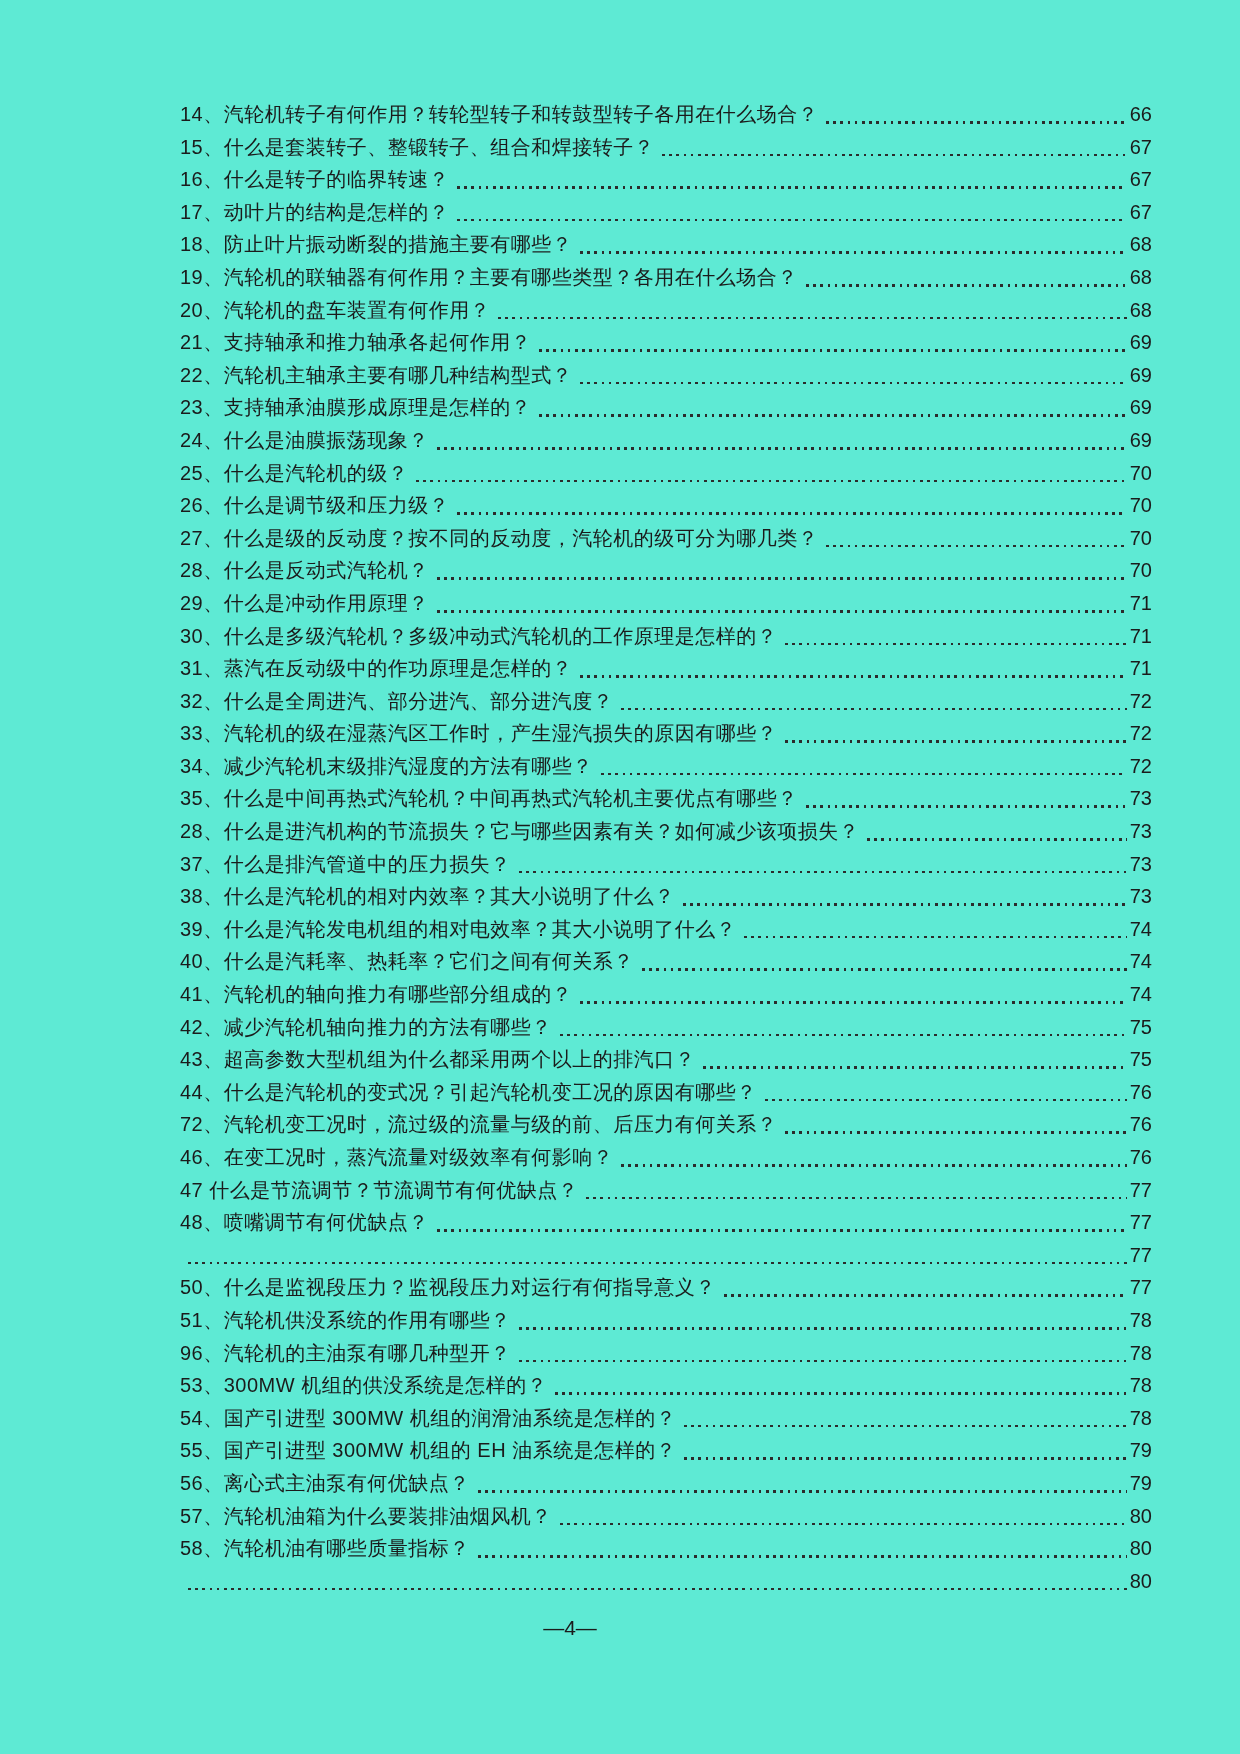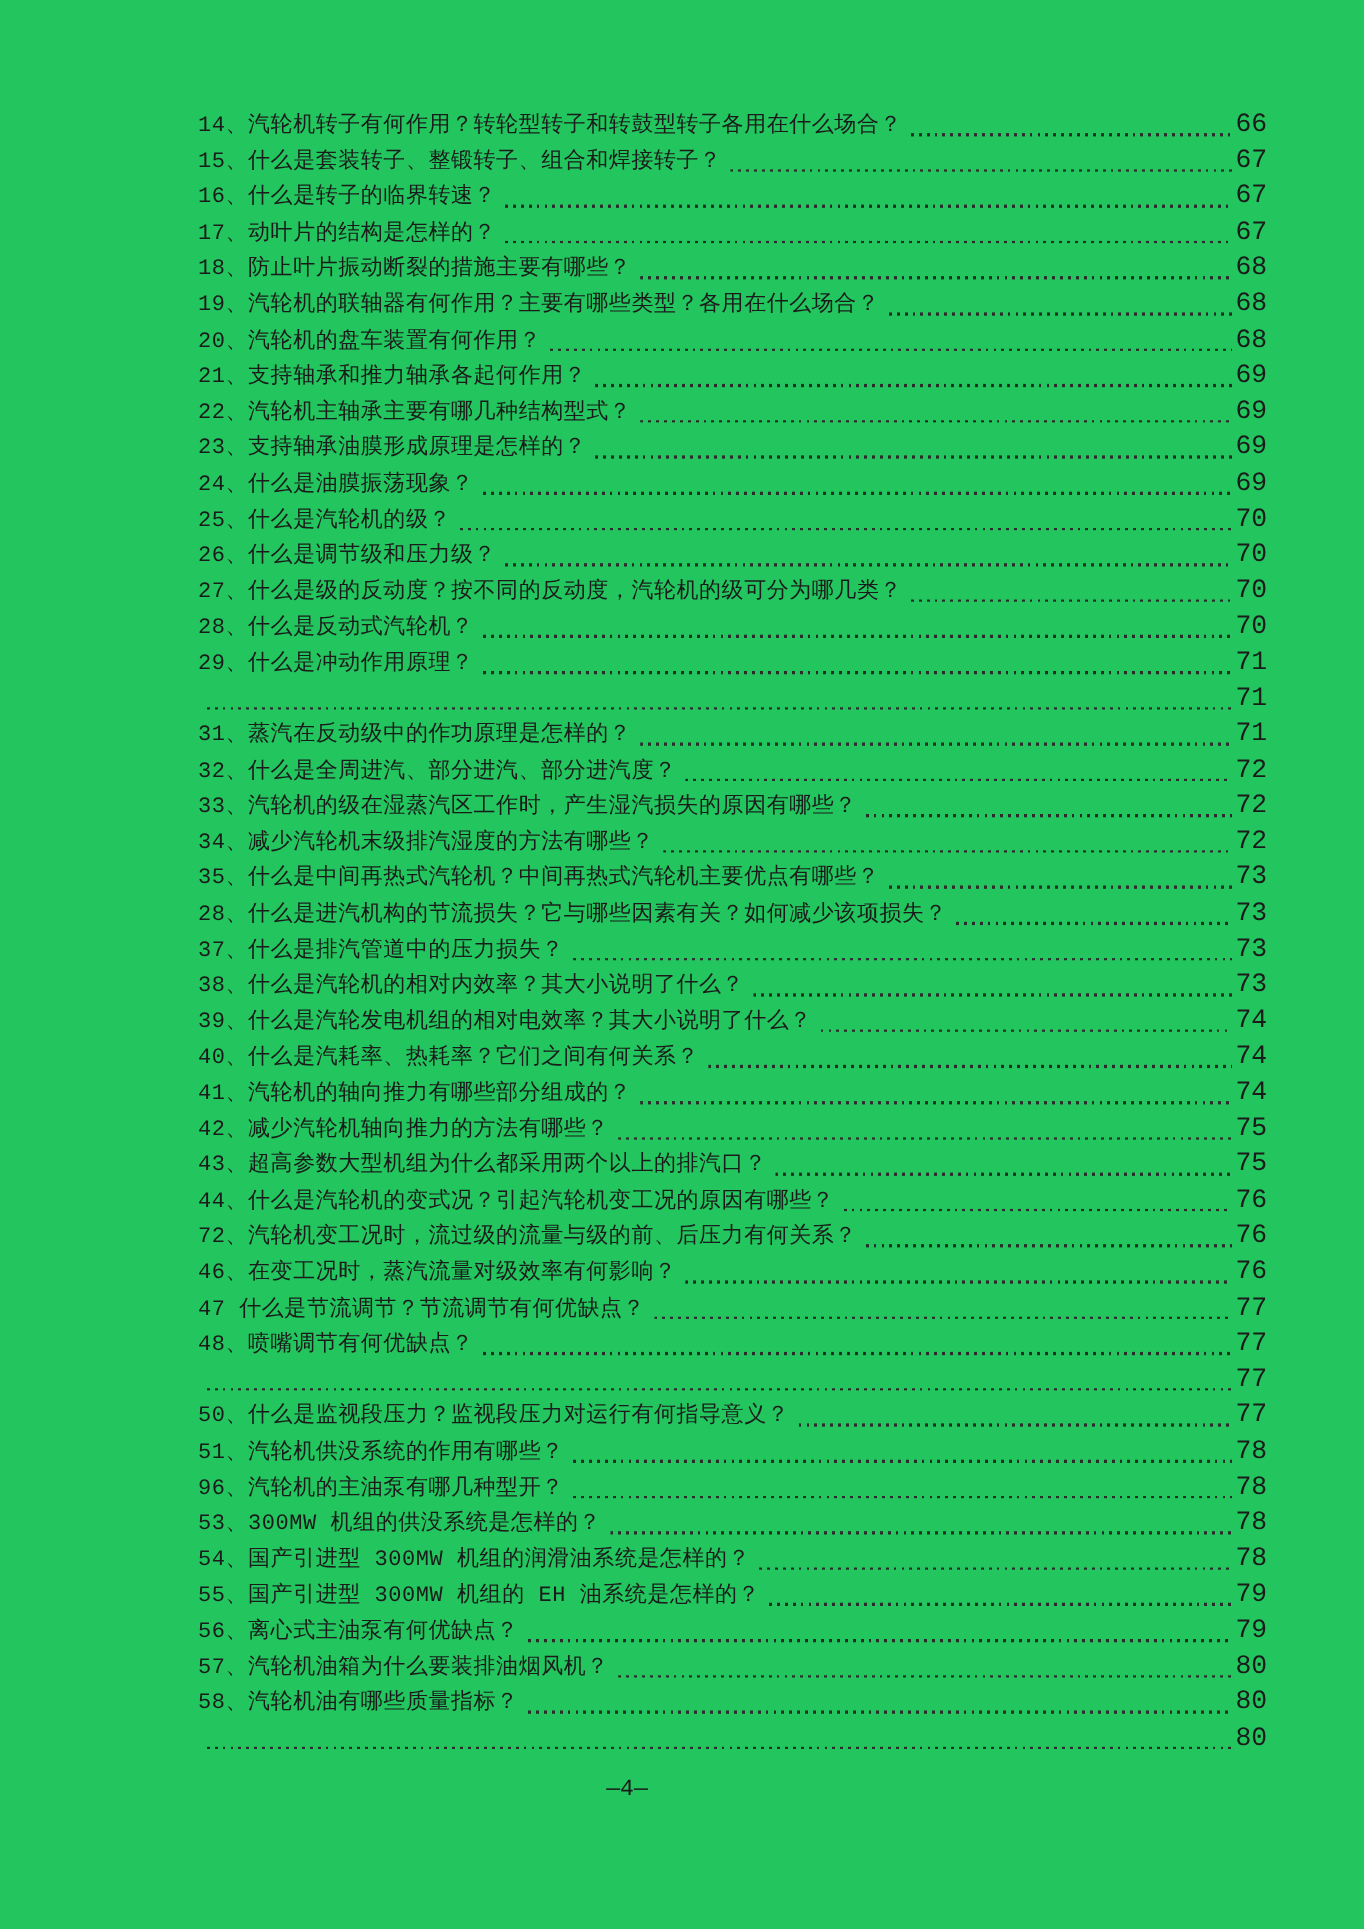--- a/index.html
+++ b/index.html
@@ -1,21 +1,21 @@
 <!DOCTYPE html>
 <html><head>
 <meta charset="utf-8">
 <style>
   html, body { margin: 0; padding: 0; background: #e8e8e8; }
   .page {
     position: relative;
     width: 1240px;
     height: 1754px;
-    background: #22c55e;
-    font-family: Liberation Mono, monospace;
+    background: #5eead4;
+    font-family: Liberation Sans, sans-serif;
     color: #1b1b1b;
     overflow: hidden;
   }
   .toc {
     position: absolute;
     left: 180px;
     top: 98px;
     width: 972px;
   }
   .toc-row {
@@ -33,21 +33,21 @@
   .leader {
     flex: 1 1 auto;
     min-width: 12px;
     align-self: flex-end;
     height: 2.6px;
     margin: 0 3px 7px 8px;
     background-image: repeating-linear-gradient(to right, #2b2b2b 0 2.6px, transparent 2.6px 7.2px);
   }
   .page-num {
     flex: 0 0 auto;
-    font-size: 24px;
+    font-size: 20px;
   }
   .footer {
     position: absolute;
     top: 1616px;
     left: 0;
     width: 1140px;
     text-align: center;
     font-size: 21px;
     color: #1b1b1b;
   }
@@ -147,20 +147,21 @@
     <span class="page-num">70</span>
   </div>
 
   <div class="toc-row">
     <span class="q-text">29、什么是冲动作用原理？</span>
     <span class="leader"></span>
     <span class="page-num">71</span>
   </div>
 
   <div class="toc-row">
+    <span class="q-text">30、什么是多级汽轮机？多级冲动式汽轮机的工作原理是怎样的？</span>
     <span class="leader"></span>
     <span class="page-num">71</span>
   </div>
 
   <div class="toc-row">
     <span class="q-text">31、蒸汽在反动级中的作功原理是怎样的？</span>
     <span class="leader"></span>
     <span class="page-num">71</span>
   </div>
 

